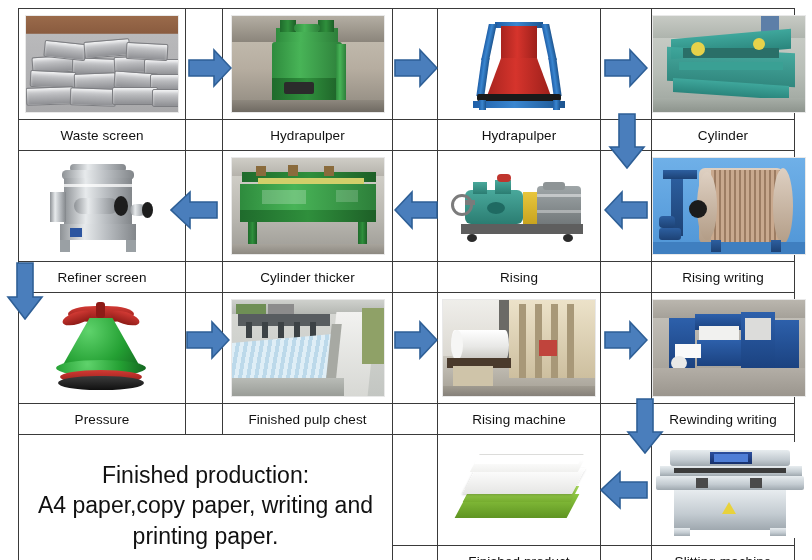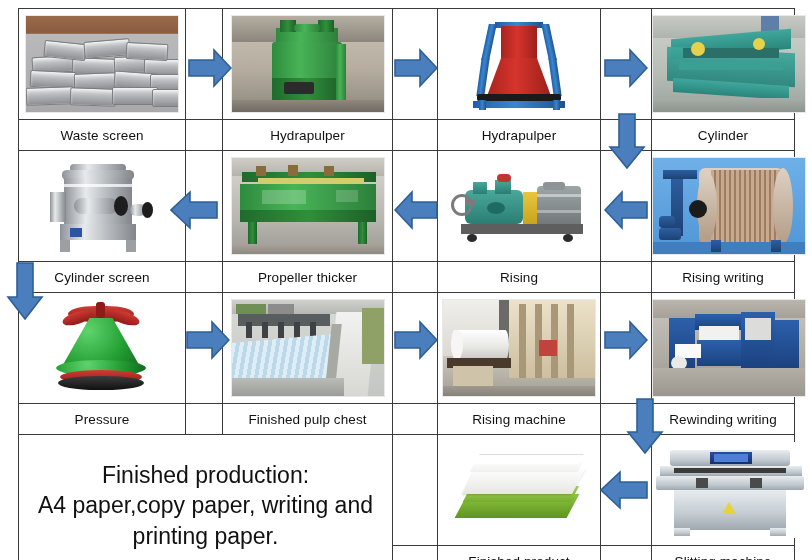--- a/index.html
+++ b/index.html
@@ -320,23 +320,23 @@
           <div class="bl2" style="left:6px;top:58px;width:16px;height:12px;border-radius:4px"></div>
           <div class="bl2" style="left:6px;top:70px;width:22px;height:12px;border-radius:3px"></div>
           <div style="left:0;top:84px;width:100%;height:12px;background:#3f7fc0"></div>
           <div class="bl2" style="left:58px;top:82px;width:10px;height:12px"></div>
           <div class="bl2" style="left:118px;top:82px;width:10px;height:12px"></div>
         </div>
       </td>
     </tr>
 
     <tr>
-      <td class="cell-lbl">Cylinder screen</td>
-      <td class="cell-lbl"></td>
-      <td class="cell-lbl">Propeller  thicker</td>
+      <td class="cell-lbl">Refiner screen</td>
+      <td class="cell-lbl"></td>
+      <td class="cell-lbl">Cylinder  thicker</td>
       <td class="cell-lbl"></td>
       <td class="cell-lbl">Rising</td>
       <td class="cell-lbl"></td>
       <td class="cell-lbl">Rising writing</td>
     </tr>
 
     <tr>
       <td class="cell-img">
         <div class="pic">
           <div class="pr-bg"></div>

